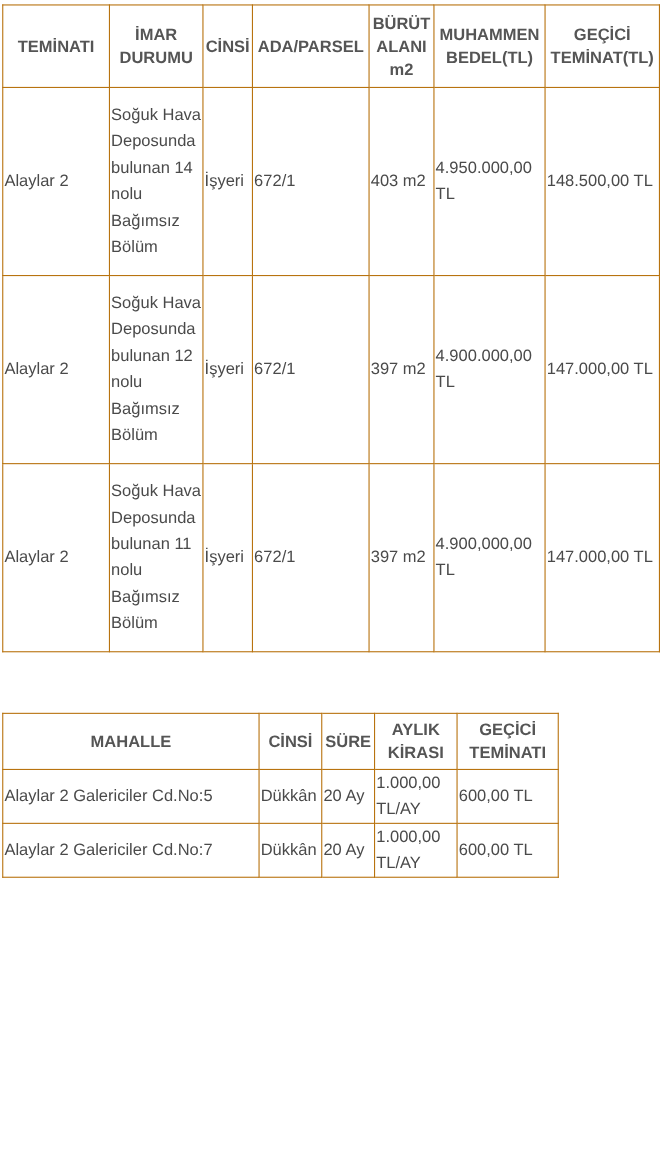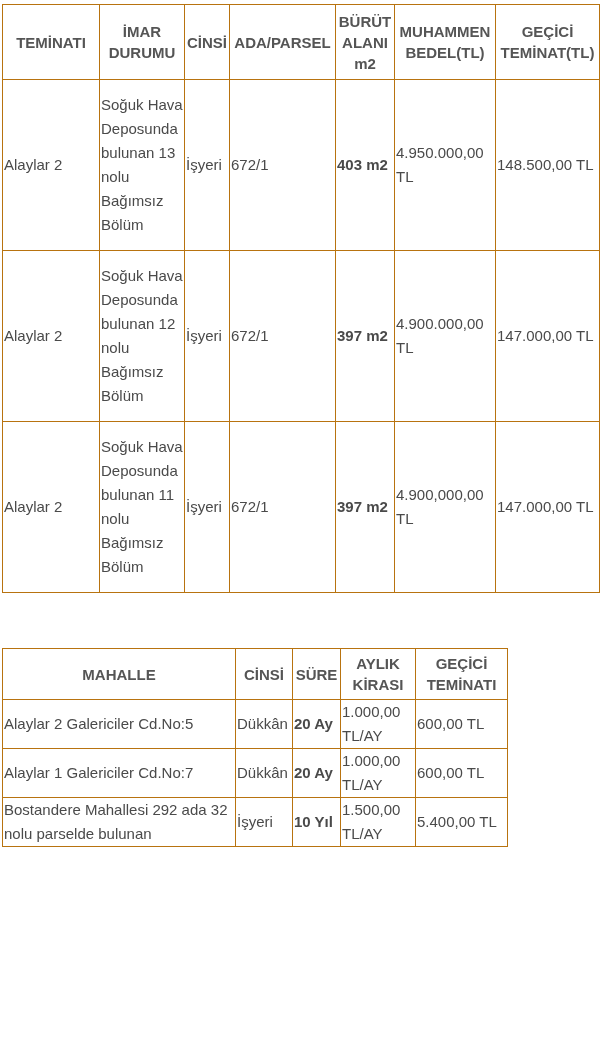--- a/index.html
+++ b/index.html
@@ -6,21 +6,21 @@
   body { width: 604px; height: 1045px; position: relative; overflow: hidden;
          font-family: "Liberation Sans", sans-serif; color: #4a4a4a; font-size: 15px; }
   table { border-collapse: collapse; position: absolute; table-layout: fixed; }
   td, th { border: 1px solid #b8730f; padding: 0 1px; line-height: 24px; vertical-align: middle; }
   th { font-weight: bold; color: #555555; text-align: center; line-height: 21px; }
   #t1 { left: 2px; top: 4px; width: 597px; }
   #t2 { left: 2px; top: 648px; width: 506px; }
   #t1 th { height: 74px; }
   #t1 td { height: 170px; }
   #t2 th { height: 50px; }
-  .nowrap { white-space: nowrap; font-weight: bold; }
+  .nowrap { white-space: nowrap; }
 </style>
 </head>
 <body>
 
 <table id="t1">
   <colgroup>
     <col style="width:97px">
       <col style="width:85px">
       <col style="width:45px">
       <col style="width:106px">
@@ -35,21 +35,21 @@
       <th>CİNSİ</th>
       <th>ADA/PARSEL</th>
       <th>BÜRÜT ALANI m2</th>
       <th>MUHAMMEN BEDEL(TL)</th>
       <th>GEÇİCİ TEMİNAT(TL)</th>
     </tr>
   </thead>
   <tbody>
     <tr>
       <td>Alaylar 2</td>
-      <td>Soğuk Hava Deposunda bulunan 13 nolu Bağımsız Bölüm</td>
+      <td>Soğuk Hava Deposunda bulunan 14 nolu Bağımsız Bölüm</td>
       <td>İşyeri</td>
       <td>672/1</td>
       <td class="nowrap">403 m2</td>
       <td>4.950.000,00 TL</td>
       <td>148.500,00 TL</td>
     </tr>
     <tr>
       <td>Alaylar 2</td>
       <td>Soğuk Hava Deposunda bulunan 12 nolu Bağımsız Bölüm</td>
       <td>İşyeri</td>
@@ -89,27 +89,20 @@
   </thead>
   <tbody>
     <tr>
       <td>Alaylar 2 Galericiler Cd.No:5</td>
       <td>Dükkân</td>
       <td class="nowrap">20 Ay</td>
       <td>1.000,00 TL/AY</td>
       <td>600,00 TL</td>
     </tr>
     <tr>
-      <td>Alaylar 1 Galericiler Cd.No:7</td>
+      <td>Alaylar 2 Galericiler Cd.No:7</td>
       <td>Dükkân</td>
       <td class="nowrap">20 Ay</td>
       <td>1.000,00 TL/AY</td>
       <td>600,00 TL</td>
     </tr>
-    <tr>
-      <td>Bostandere Mahallesi 292 ada 32 nolu parselde bulunan</td>
-      <td>İşyeri</td>
-      <td class="nowrap">10 Yıl</td>
-      <td>1.500,00 TL/AY</td>
-      <td>5.400,00 TL</td>
-    </tr>
   </tbody>
 </table>
 
 </body></html>

